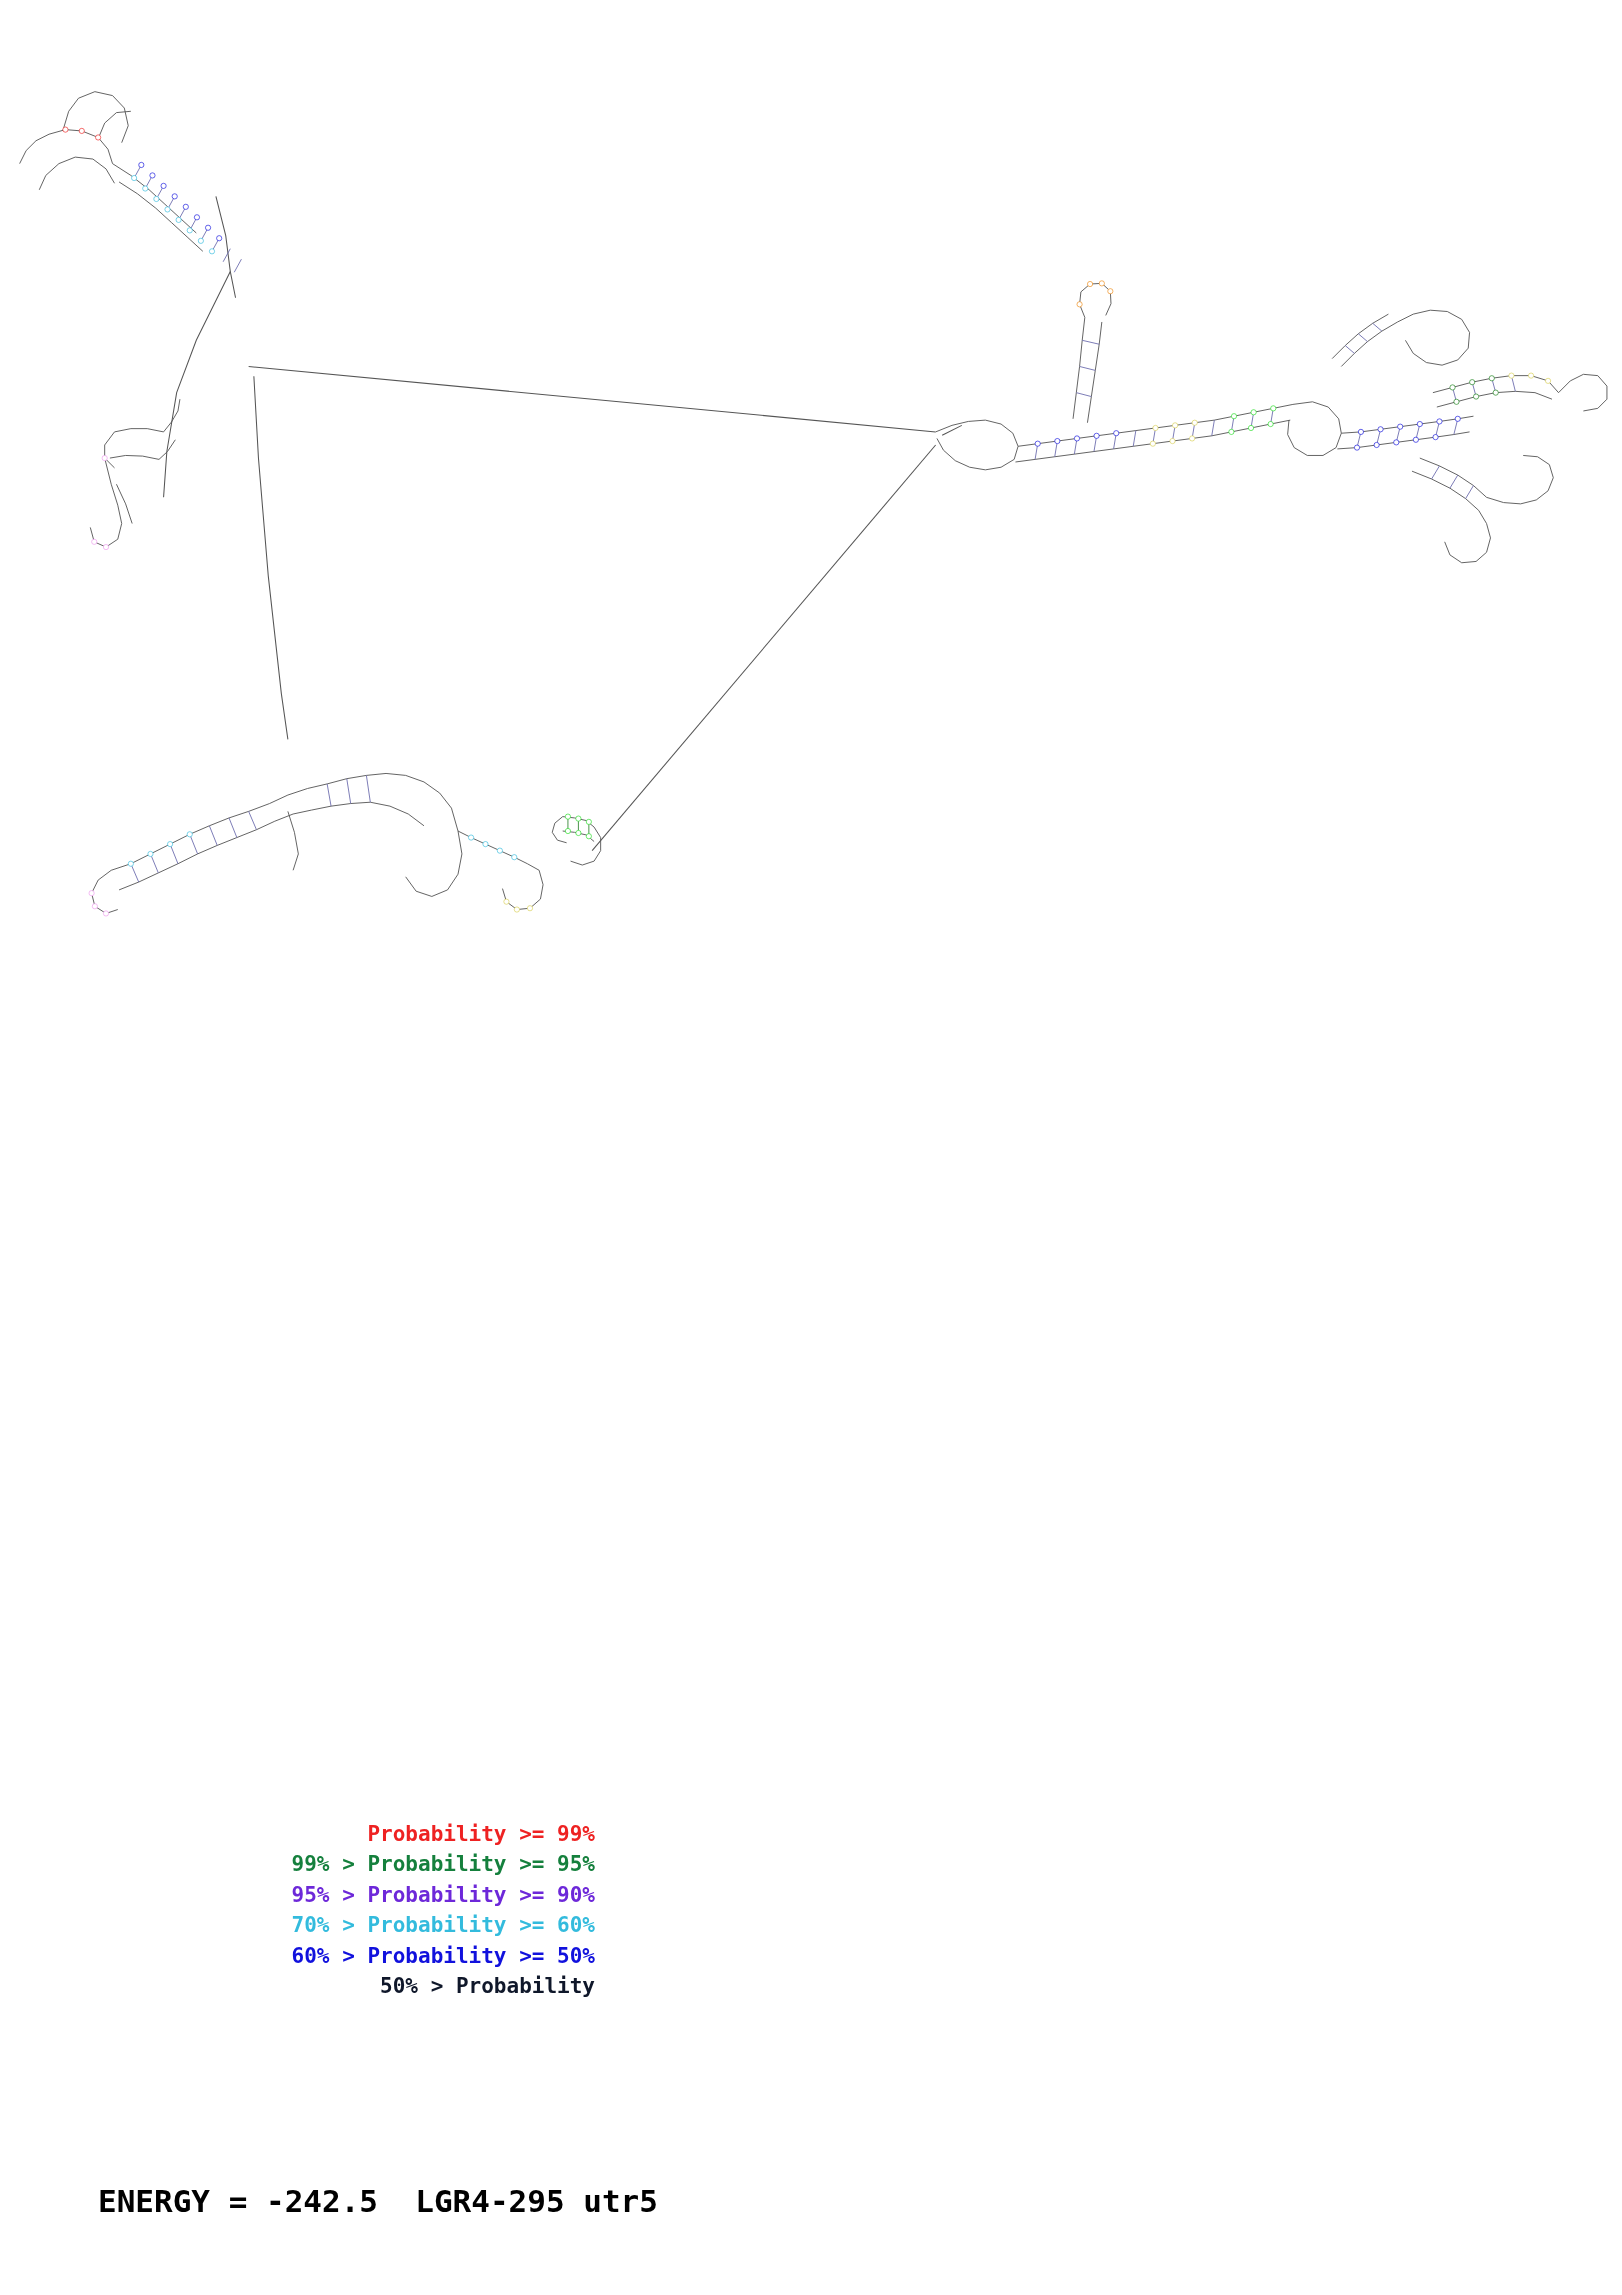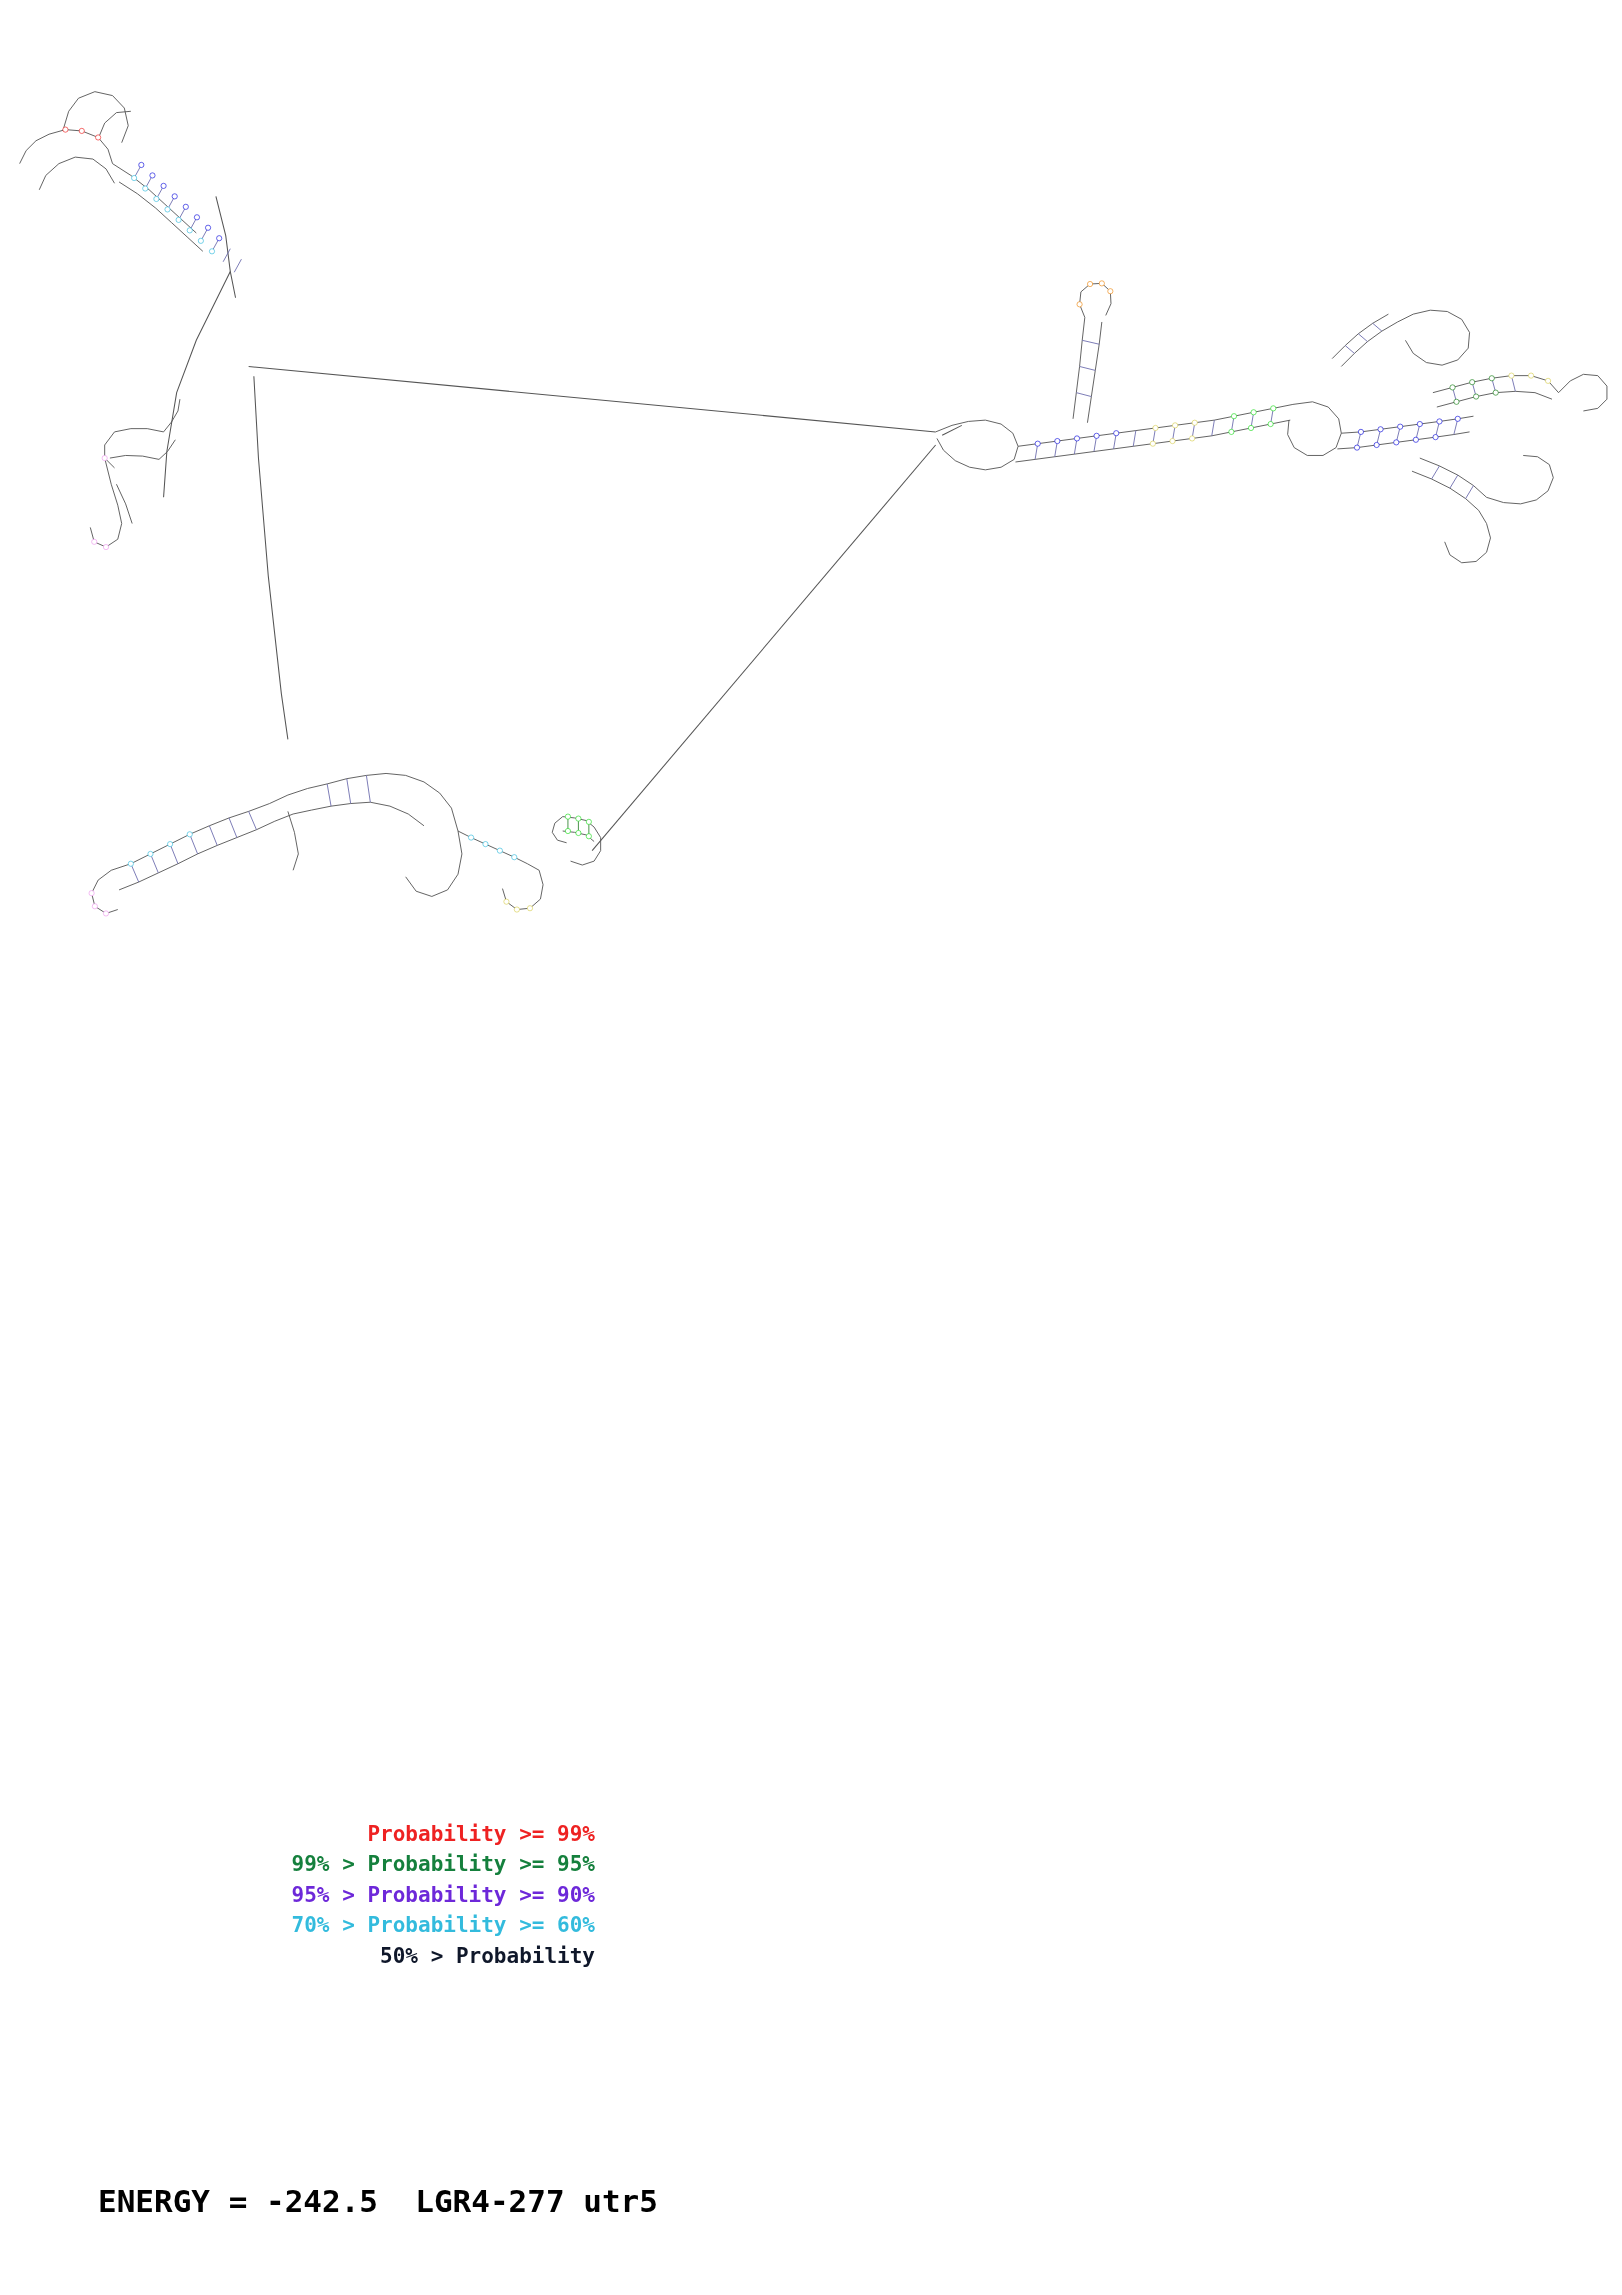--- a/index.html
+++ b/index.html
@@ -306,17 +306,18 @@
         <circle cx="2286" cy="600" r="4"></circle>
     </g>
   </g>
 </svg>
 
 <div id="legend-block">
   <div class="legend-row" style="color:#ee2222">Probability &gt;= 99%</div>
   <div class="legend-row" style="color:#15803d">99% &gt; Probability &gt;= 95%</div>
   <div class="legend-row" style="color:#6d28d9">95% &gt; Probability &gt;= 90%</div>
   <div class="legend-row" style="color:#33bbdd">70% &gt; Probability &gt;= 60%</div>
+  <div class="legend-row" style="color:#1111dd">60% &gt; Probability &gt;= 50%</div>
   <div class="legend-row" style="color:#0f172a">50% &gt; Probability</div>
 </div>
 
-<div id="energy-line">ENERGY = -242.5  LGR4-277 utr5</div>
+<div id="energy-line">ENERGY = -242.5  LGR4-295 utr5</div>
 
 
 </body></html>

